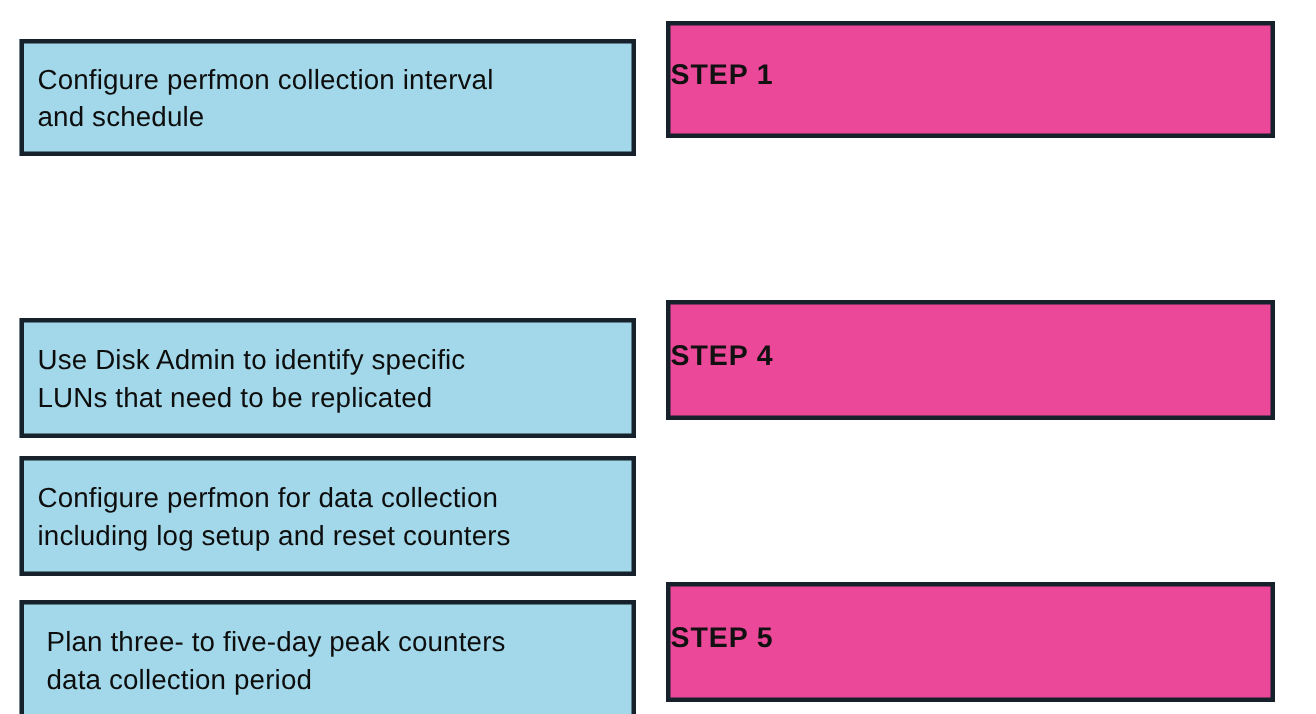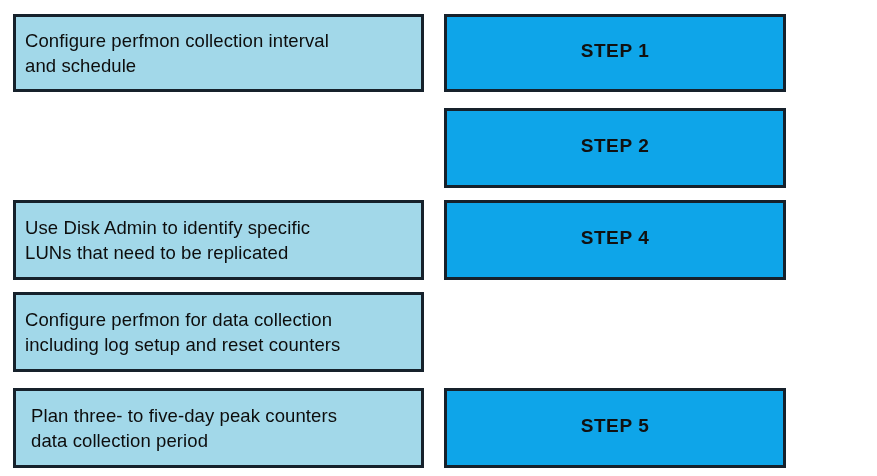--- a/index.html
+++ b/index.html
@@ -32,21 +32,21 @@
   
   .row-0 { top: 14px;  height: 78px; }
   .row-1 { top: 108px; height: 80px; }
   .row-2 { top: 200px; height: 80px; border-radius: 21px; }
   .row-3 { top: 292px; height: 80px; }
   .row-4 { top: 388px; height: 80px; }
 
   .desc-box {
     position: absolute;
     left: 13px;
-    top: 0;
+    top: 12px;
     width: 411px;
     height: 100%;
     box-sizing: border-box;
     background: #a2d8e9;
     border: 3px solid #16212b;
     display: flex;
     align-items: center;
   }
 
   .desc-text {
@@ -63,28 +63,28 @@
 
   
   .row-4 .desc-text {
     padding-left: 15px;
   }
 
   .step-box {
     position: absolute;
     left: 444px;
     top: 0;
-    width: 342px;
+    width: 406px;
     height: 100%;
     box-sizing: border-box;
-    background: #0ea5e9;
+    background: #ec4899;
     border: 3px solid #16212b;
     display: flex;
     align-items: center;
-    justify-content: center;
+    justify-content: flex-start;
   }
 
   .step-label {
     display: block;
     color: #111111;
     font-size: 19px;
     font-weight: bold;
     letter-spacing: 0.6px;
     text-align: center;
     position: relative;
@@ -100,23 +100,20 @@
     <div class="desc-box">
       <span class="desc-text">Configure perfmon  collection interval
 and schedule</span>
     </div>
     <div class="step-box">
       <span class="step-label">STEP 1</span>
     </div>
   </div>
 
   <div class="step-row row-1">
-    <div class="step-box">
-      <span class="step-label">STEP 2</span>
-    </div>
   </div>
 
   <div class="step-row row-2">
     <div class="desc-box">
       <span class="desc-text">Use Disk Admin to identify specific
 LUNs that need to be replicated</span>
     </div>
     <div class="step-box">
       <span class="step-label">STEP 4</span>
     </div>

